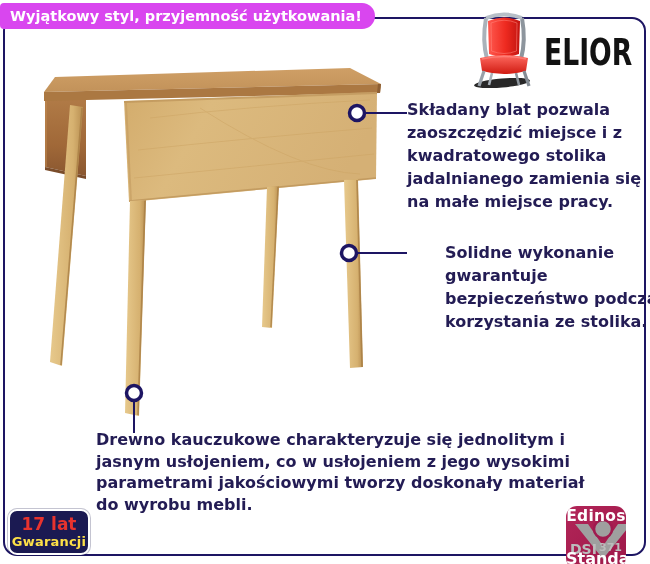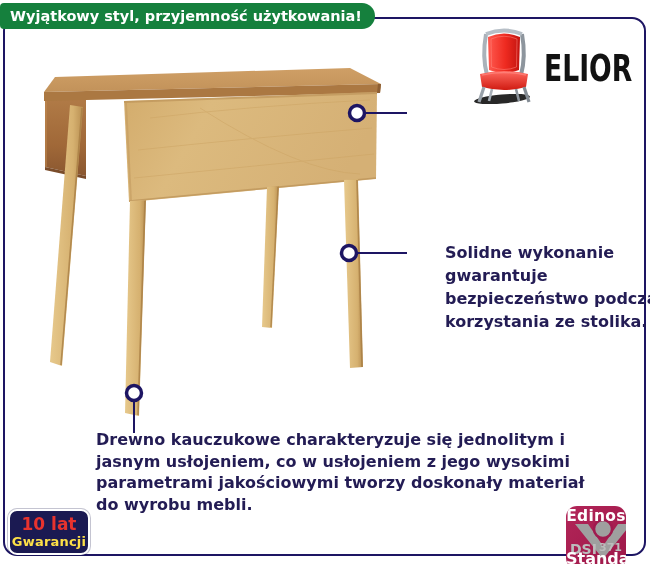--- a/index.html
+++ b/index.html
@@ -6,32 +6,32 @@
   #canvas{
     position:relative;width:650px;height:564px;overflow:hidden;
     background:#fff;font-family:"DejaVu Sans","Liberation Sans",sans-serif;
   }
   .frame{
     position:absolute;left:3px;top:17px;width:639px;height:535px;
     border:2px solid #1d1563;border-radius:14px;background:transparent;
   }
   .banner{
     position:absolute;left:0;top:3px;height:26px;line-height:26px;
-    background:#15803d;color:#fff;font-size:14.5px;font-weight:bold;
+    background:#d946ef;color:#fff;font-size:14.5px;font-weight:bold;
     padding:0 13px 0 10px;border-radius:4px 13px 13px 4px;white-space:nowrap;z-index:6;
   }
   .scene{position:absolute;left:0;top:0;z-index:2;}
   .callout{
     position:absolute;color:#231c54;font-weight:bold;font-size:16px;
     white-space:pre;z-index:4;
   }
   .callout.c1{left:407px;top:98px;line-height:23px;}
   .callout.c2{left:407px;top:241px;line-height:23px;margin-left:38px;}
   .callout.c3{left:96px;top:429px;line-height:21.5px;}
-  .logo{position:absolute;left:472px;top:26px;width:160px;height:82px;z-index:5;}
+  .logo{position:absolute;left:472px;top:10px;width:160px;height:82px;z-index:5;}
   .logo .brand-name{
     position:absolute;left:72px;top:21px;color:#121212;font-size:37px;font-weight:bold;
     transform:scaleX(0.72);transform-origin:left top;letter-spacing:0px;white-space:nowrap;
   }
   .warranty{
     position:absolute;left:8px;top:509px;width:78px;height:42px;z-index:7;
     background:#1b1a52;border:2px solid #fff;border-radius:9px;
     display:flex;flex-direction:column;align-items:center;justify-content:center;
     box-shadow:0 0 0 1px rgba(20,20,70,.25);
   }
@@ -179,31 +179,36 @@
     <g>
       <line x1="356" y1="253" x2="407" y2="253" stroke="#1d1563" stroke-width="2"></line>
       <circle cx="349" cy="253" r="7.5" fill="#fff" stroke="#1d1563" stroke-width="3.5"></circle>
     </g>
     <g>
       <line x1="134" y1="400" x2="134" y2="433" stroke="#1d1563" stroke-width="2"></line>
       <circle cx="134" cy="393" r="7.5" fill="#fff" stroke="#1d1563" stroke-width="3.5"></circle>
     </g>
   </svg>
 
+  <div class="callout c1">Składany blat pozwala
+zaoszczędzić miejsce i z
+kwadratowego stolika
+jadalnianego zamienia się
+na małe miejsce pracy.</div>
   <div class="callout c2">Solidne wykonanie
 gwarantuje
 bezpieczeństwo podczas
 korzystania ze stolika.</div>
   <div class="callout c3">Drewno kauczukowe charakteryzuje się jednolitym i
 jasnym usłojeniem, co w usłojeniem z jego wysokimi
 parametrami jakościowymi tworzy doskonały materiał
 do wyrobu mebli.</div>
 
   <div class="warranty">
-    <div class="l1">10 lat</div>
+    <div class="l1">17 lat</div>
     <div class="l2">Gwarancji</div>
   </div>
 
   <div class="edinos">
     <svg width="76" height="63" viewBox="0 0 76 63">
       <path d="M9 18 L22 18 L37 40 L52 18 L65 18 L37 53 Z" fill="#9f9f9f"></path>
       <circle cx="37" cy="23" r="9" fill="#9f9f9f" stroke="#a01a4f" stroke-width="2.5"></circle>
     </svg>
     <div class="ed-name">Edinos</div>
     <div class="ed-dsi">DSI</div>

